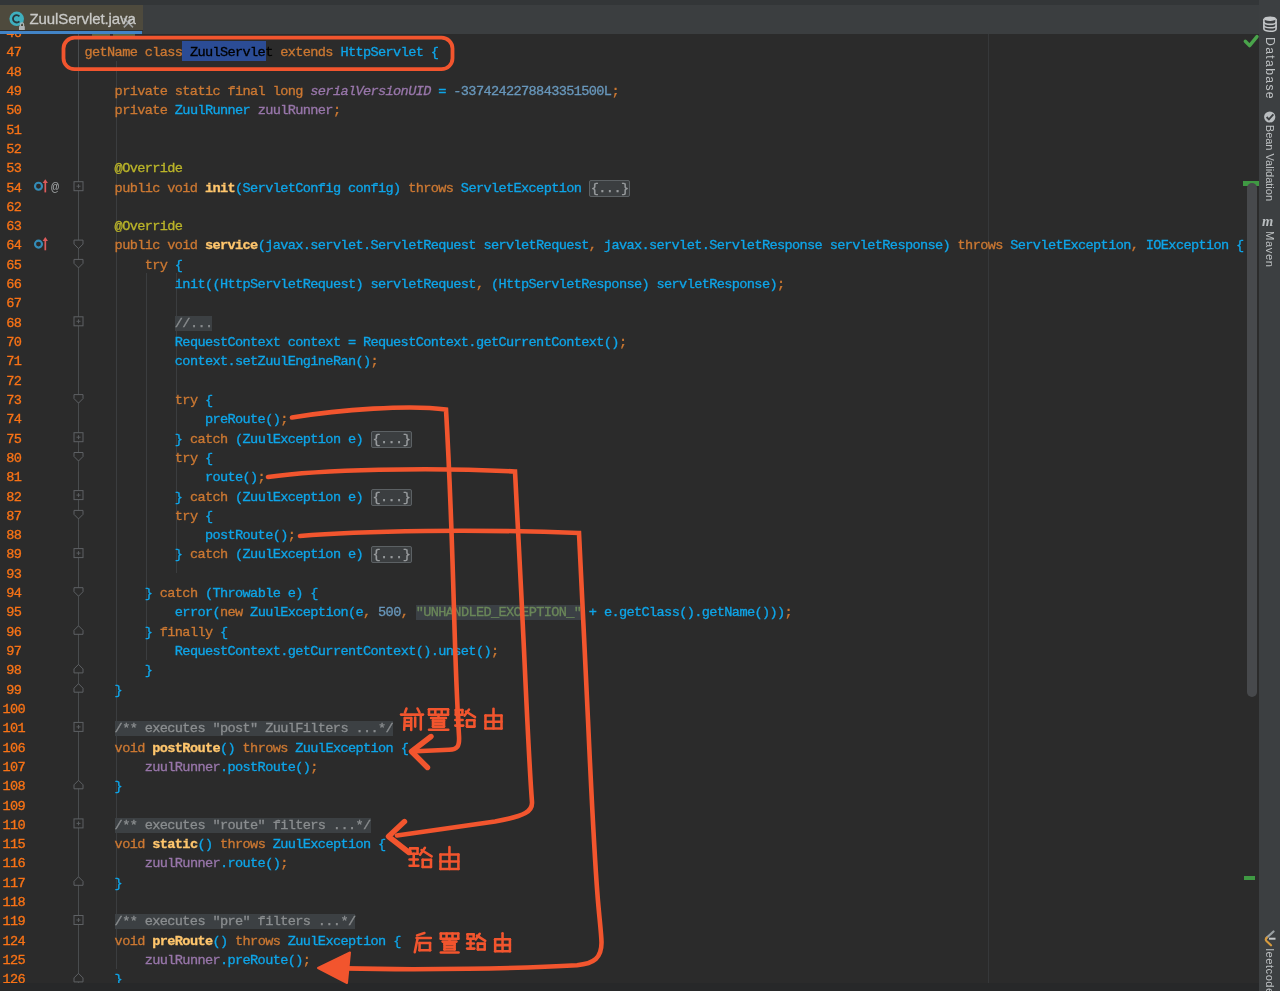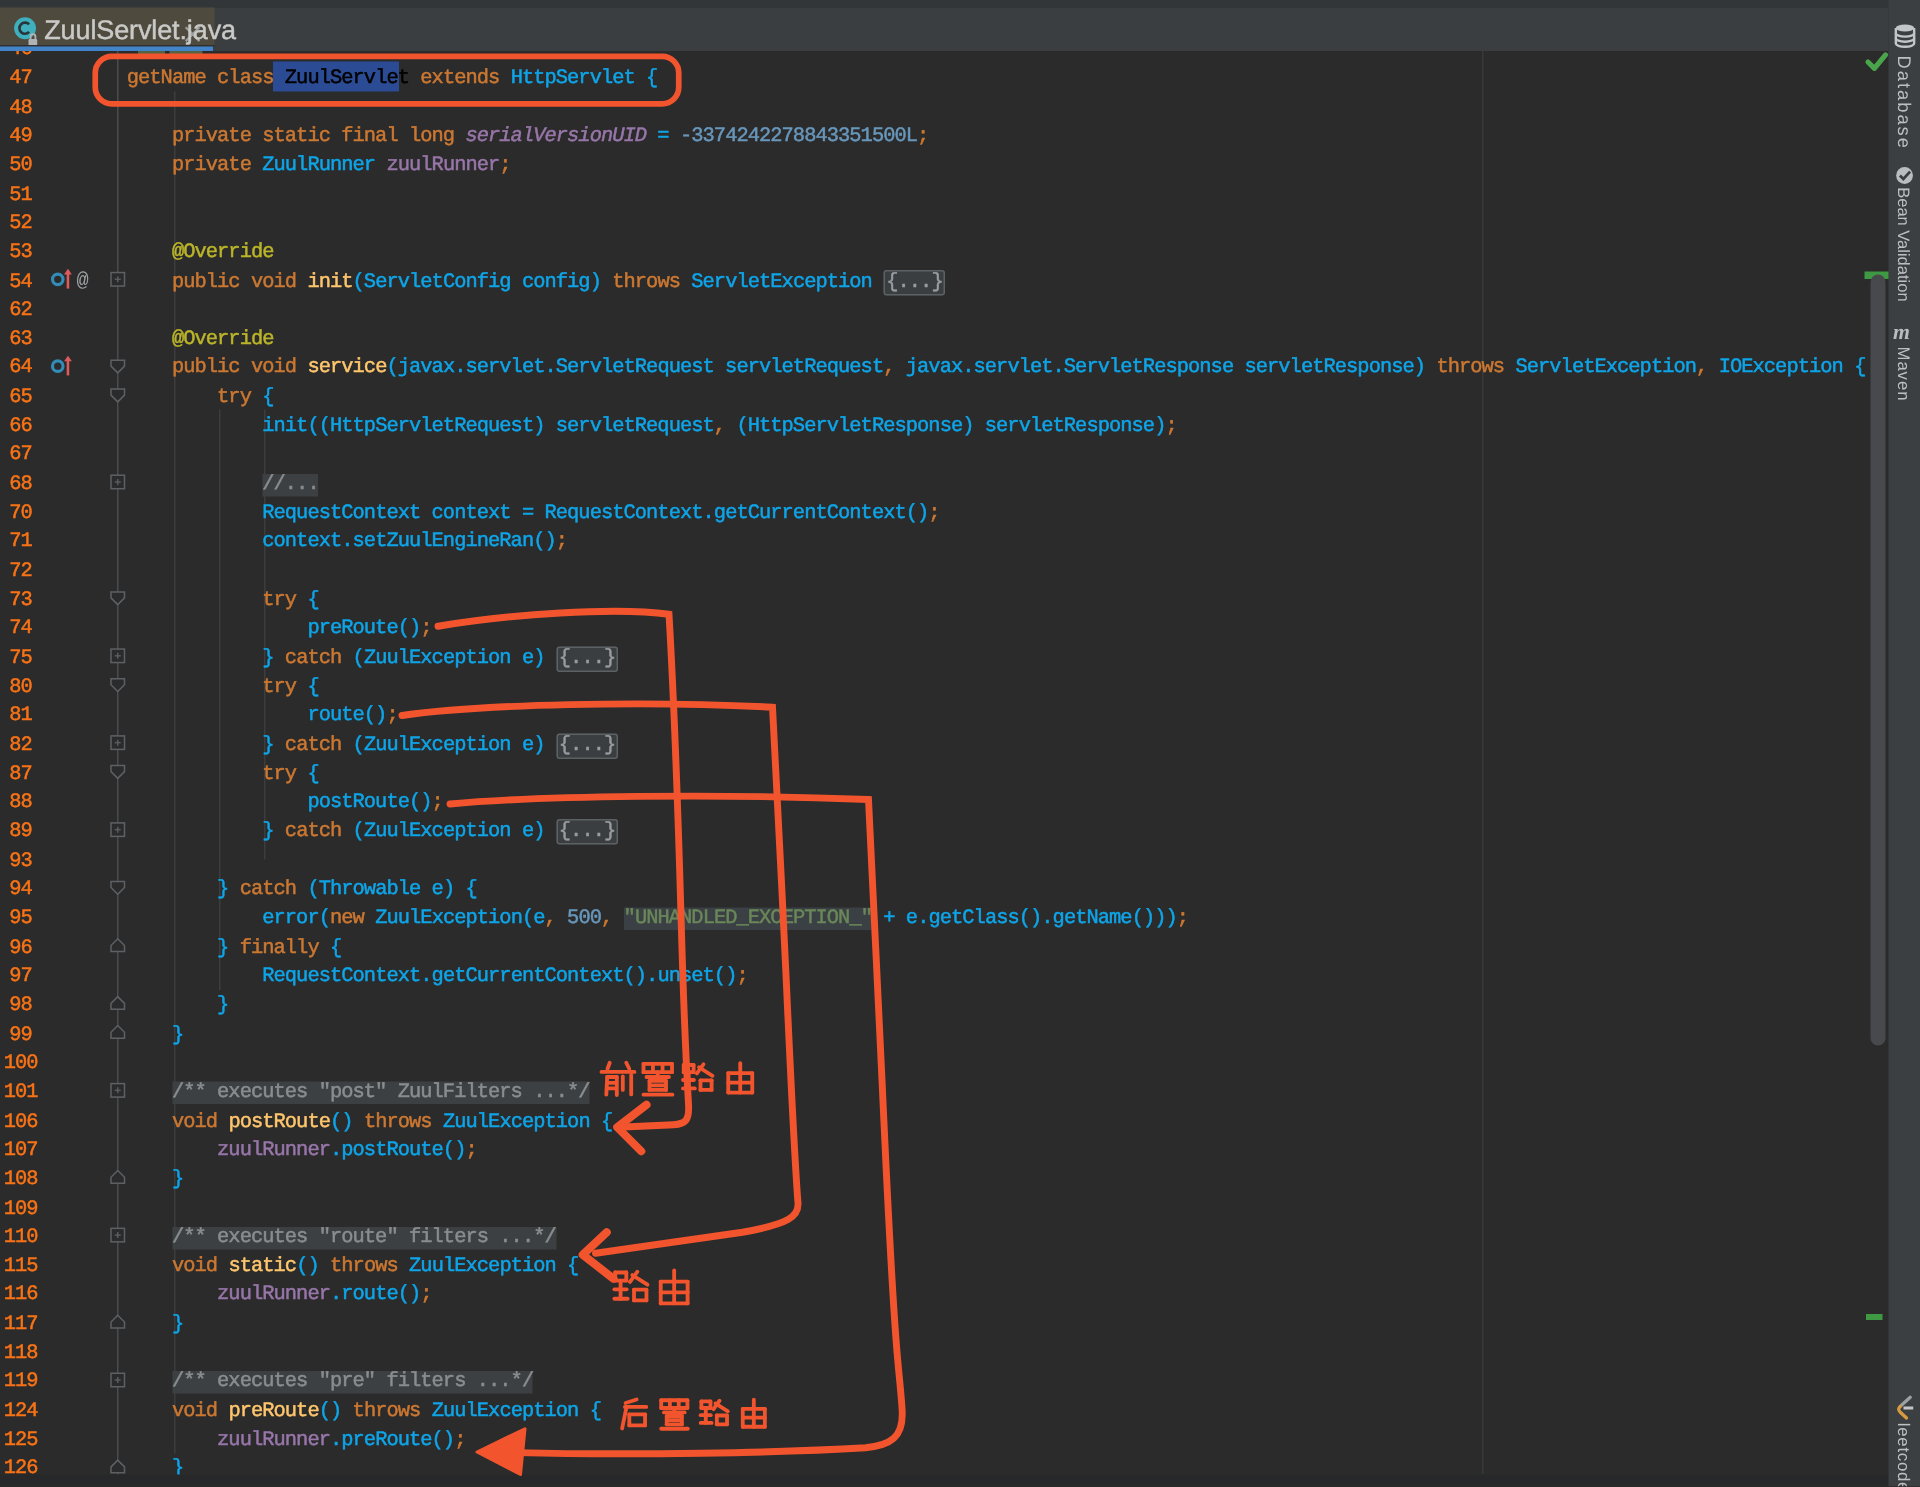--- a/index.html
+++ b/index.html
@@ -1,20 +1,20 @@
 <!DOCTYPE html>
 <html><head><meta charset="utf-8"><title>ZuulServlet.java</title>
 <style>
 *{margin:0;padding:0;box-sizing:border-box}
 body{width:1280px;height:991px;overflow:hidden;background:#2b2b2b;font-family:"Liberation Sans",sans-serif}
 #root{position:relative;width:1280px;height:991px;background:#2b2b2b;overflow:hidden}
 pre{-webkit-text-stroke:0.32px currentColor;font-family:"Liberation Mono",monospace;font-size:13.6px;letter-spacing:-0.6313px;line-height:19.31px;white-space:pre}
 #code{position:absolute;left:84.5px;top:24.0px;z-index:6}
 #gut{position:absolute;left:0;top:24.0px;width:27.5px;text-align:center;color:#f97316;z-index:6}
-.k{color:#cc7832} .d{color:#0ea5e9} .m{color:#ffc66d;font-weight:normal}
+.k{color:#cc7832} .d{color:#0ea5e9} .m{color:#ffc66d;font-weight:bold}
 .f{color:#9876aa} .fi{color:#9876aa;font-style:italic} .n{color:#6897bb}
 .s{color:#6a8759} .sb{background:#3b4045} .an{color:#bbb529} .it{}
 .fold{color:#999c9e;background:#3b3e40;border:1px solid #5c6164;border-radius:2px;padding:0 1px}
 .fb{color:#8a8d8f;background:#3c4043}
 .abs{position:absolute}
 </style></head>
 <body>
 <div id="root">
  <div class="abs" style="left:115.5px;top:61px;width:1px;height:908px;background:#3b3d3f;z-index:2"></div>
  <div class="abs" style="left:145.5px;top:273px;width:1px;height:387px;background:#3b3d3f;z-index:2"></div>
@@ -128,21 +128,21 @@
  <div class="abs" style="left:0;top:0;width:1280px;height:4.5px;background:#333638;z-index:10"></div>
  <div class="abs" style="left:0;top:4.5px;width:1259px;height:29.2px;background:#3b3e40;z-index:10"></div>
  <div class="abs" style="left:0;top:4.5px;width:143px;height:25.4px;background:#4e4a3d;z-index:11">
    <svg width="143" height="26" style="position:absolute;left:0;top:0">
      <circle cx="16.7" cy="13.8" r="7.3" fill="#3fafbe"></circle>
      <path d="M19.4,11.3 a3.7,3.7 0 1 0 0,5" fill="none" stroke="#28363b" stroke-width="1.8"></path>
      <rect x="19" y="21" width="5.8" height="4.8" rx="0.8" fill="#b0b4b6"></rect>
      <path d="M20.4,21 v-1.6 a1.6,1.6 0 0 1 3.2,0 v1.6" fill="none" stroke="#b0b4b6" stroke-width="1.2"></path>
      <path d="M123.8,13.2 l9.2,9.2 M133,13.2 l-9.2,9.2" stroke="#9b9ea0" stroke-width="1.5"></path>
    </svg>
-   <span style="position:absolute;left:29.5px;top:5.5px;font-size:18px;letter-spacing:-0.08px;color:#c9c9c7;-webkit-text-stroke:0.3px #c9c9c7">ZuulServlet.java</span>
+   <span style="position:absolute;left:29.5px;top:5.5px;font-size:15px;letter-spacing:-0.08px;color:#c9c9c7;-webkit-text-stroke:0.3px #c9c9c7">ZuulServlet.java</span>
  </div>
  <div class="abs" style="left:0;top:29.9px;width:143px;height:1.4px;background:#2e2f30;z-index:12"></div>
  <div class="abs" style="left:0;top:31.2px;width:141.5px;height:2.8px;background:#4284c7;z-index:12"></div>
  <div class="abs" style="left:1259px;top:0;width:21px;height:991px;background:#3c3f41;z-index:20"></div>
  <div class="abs" style="left:1243px;top:181.4px;width:15.8px;height:4.4px;background:#3f9943;z-index:21"></div>
  <div class="abs" style="left:1244px;top:875.6px;width:10.5px;height:4.3px;background:#3f9943;z-index:21"></div>
  <div class="abs" style="left:1247.3px;top:183px;width:9.8px;height:514px;background:#47494c;border-radius:5px;z-index:22"></div>
  <svg width="1280" height="991" viewBox="0 0 1280 991" style="position:absolute;left:0;top:0;z-index:30;pointer-events:none">
       <rect x="74.0" y="181.7" width="9" height="9" fill="#2b2b2b" stroke="#5e6164" stroke-width="1"></rect>
       <line x1="76.5" y1="186.2" x2="80.5" y2="186.2" stroke="#595c5f" stroke-width="1"></line>

